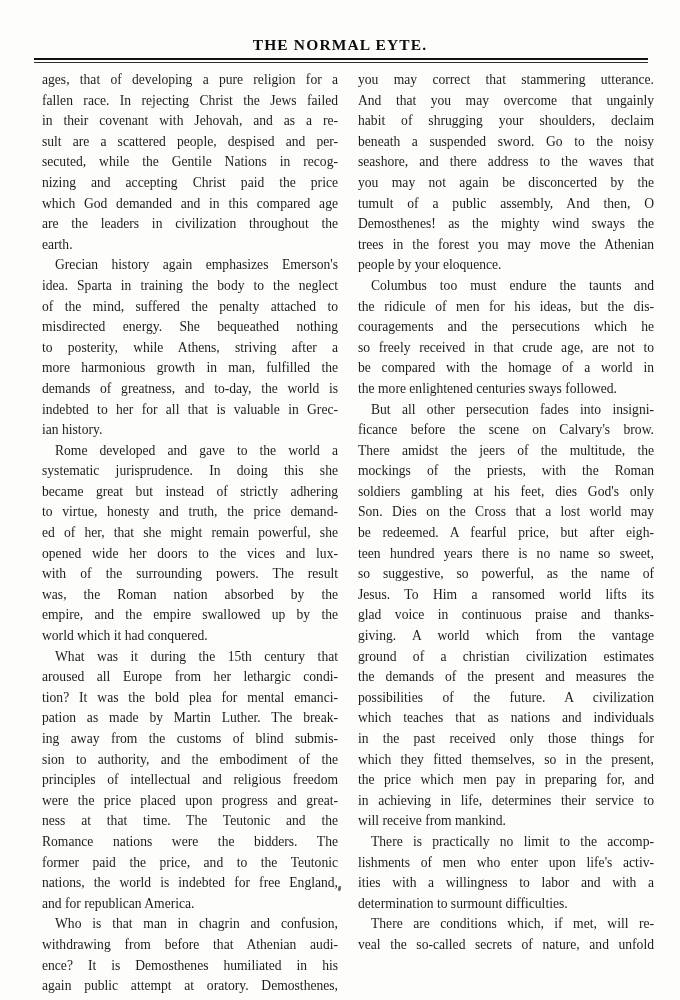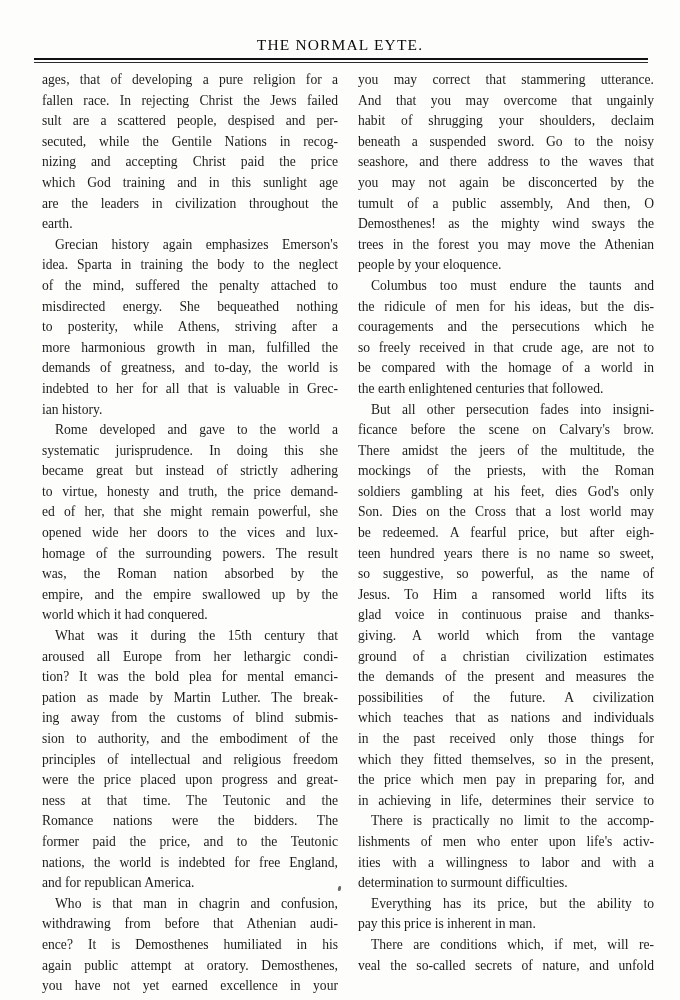--- a/index.html
+++ b/index.html
@@ -22,21 +22,21 @@
     background: #fdfdfb;
   }
 
   
   .running-head {
     position: absolute;
     left: 0;
     top: 36px;
     width: 680px;
     text-align: center;
-    font-weight: normal;
+    font-weight: bold;
     font-size: 15.5px;
     letter-spacing: 1.15px;
     color: #0d0d0d;
     font-family: "Liberation Serif", "DejaVu Serif", serif;
   }
 
   
   .rule-wrap {
     position: absolute;
     left: 34px;
@@ -123,24 +123,25 @@
   <div class="rule-wrap">
     <div class="rule-thick"></div>
     <div class="rule-thin"></div>
   </div>
 
   <div class="columns">
     <div class="col col-left" id="col-left">
         <div>
           <div class="ln"><span>ages, that of developing a pure religion  for  a</span></div>
           <div class="ln"><span>fallen race.    In rejecting Christ the Jews failed</span></div>
+          <div class="ln"><span> in  their  covenant  with Jehovah, and as a re-</span></div>
           <div class="ln"><span>sult are a scattered people, despised  and  per-</span></div>
           <div class="ln"><span>secuted, while the  Gentile  Nations  in  recog-</span></div>
           <div class="ln"><span>nizing  and  accepting  Christ  paid  the  price</span></div>
-          <div class="ln"><span>which God training and in this sunlight age</span></div>
+          <div class="ln"><span>which God demanded and in this compared age</span></div>
           <div class="ln"><span>are the  leaders in civilization  throughout  the</span></div>
           <div class="ln last"><span>earth.</span></div>
         </div>
         <div>
           <div class="ln indent"><span>Grecian history again emphasizes Emerson's</span></div>
           <div class="ln"><span>idea. Sparta in training the body to the neglect</span></div>
           <div class="ln"><span>of the mind, suffered the  penalty  attached  to</span></div>
           <div class="ln"><span>misdirected energy.   She  bequeathed nothing</span></div>
           <div class="ln"><span>to posterity,  while  Athens,  striving  after  a</span></div>
           <div class="ln"><span>more harmonious growth in man, fulfilled  the</span></div>
@@ -148,21 +149,21 @@
           <div class="ln"><span>indebted to her for all that is valuable in Grec-</span></div>
           <div class="ln last"><span>ian history.</span></div>
         </div>
         <div>
           <div class="ln indent"><span>Rome developed and  gave  to  the  world  a</span></div>
           <div class="ln"><span>systematic jurisprudence.  In doing  this  she</span></div>
           <div class="ln"><span>became great but instead of  strictly  adhering</span></div>
           <div class="ln"><span>to virtue, honesty and truth, the price demand-</span></div>
           <div class="ln"><span>ed of her, that she might  remain powerful, she</span></div>
           <div class="ln"><span>opened wide  her doors  to  the  vices  and  lux-</span></div>
-          <div class="ln"><span>homage of the  surrounding  powers.   The result</span></div>
+          <div class="ln"><span>with of the  surrounding  powers.   The result</span></div>
           <div class="ln"><span>was,  the  Roman  nation   absorbed  by   the</span></div>
           <div class="ln"><span>empire, and the  empire  swallowed  up by the</span></div>
           <div class="ln last"><span>world which it had conquered.</span></div>
         </div>
         <div>
           <div class="ln indent"><span>What was it  during  the  15th  century  that</span></div>
           <div class="ln"><span>aroused all Europe from  her  lethargic condi-</span></div>
           <div class="ln"><span>tion?   It was the bold plea for mental emanci-</span></div>
           <div class="ln"><span>pation as made by Martin Luther.  The break-</span></div>
           <div class="ln"><span>ing away  from  the  customs  of blind submis-</span></div>
@@ -195,21 +196,21 @@
           <div class="ln"><span>Demosthenes! as the  mighty  wind  sways  the</span></div>
           <div class="ln"><span>trees in the forest you may move the Athenian</span></div>
           <div class="ln last"><span>people by your eloquence.</span></div>
         </div>
         <div>
           <div class="ln indent"><span>Columbus too  must  endure  the taunts and</span></div>
           <div class="ln"><span>the ridicule  of  men  for his  ideas, but the dis-</span></div>
           <div class="ln"><span>couragements  and  the  persecutions  which he</span></div>
           <div class="ln"><span>so freely received in that crude age, are not to</span></div>
           <div class="ln"><span>be compared  with  the  homage  of  a  world  in</span></div>
-          <div class="ln last"><span>the earth enlightened  centuries  that followed.</span></div>
+          <div class="ln last"><span>the more enlightened  centuries  sways followed.</span></div>
         </div>
         <div>
           <div class="ln indent"><span>But all other  persecution  fades into insigni-</span></div>
           <div class="ln"><span>ficance  before  the  scene  on  Calvary's  brow.</span></div>
           <div class="ln"><span>There  amidst  the jeers  of  the  multitude,  the</span></div>
           <div class="ln"><span>mockings  of  the  priests,  with  the  Roman</span></div>
           <div class="ln"><span>soldiers gambling  at his feet, dies  God's only</span></div>
           <div class="ln"><span>Son.   Dies on the  Cross that a lost world may</span></div>
           <div class="ln"><span>be redeemed.   A fearful price, but after eigh-</span></div>
           <div class="ln"><span>teen hundred years there is no name so sweet,</span></div>
@@ -218,32 +219,29 @@
           <div class="ln"><span>glad voice  in continuous  praise  and  thanks-</span></div>
           <div class="ln"><span>giving.  A  world  which  from  the  vantage</span></div>
           <div class="ln"><span>ground  of  a christian   civilization   estimates</span></div>
           <div class="ln"><span>the demands of the present and measures the</span></div>
           <div class="ln"><span>possibilities  of  the  future.   A  civilization</span></div>
           <div class="ln"><span>which teaches that as  nations and  individuals</span></div>
           <div class="ln"><span>in  the  past  received  only  those  things  for</span></div>
           <div class="ln"><span>which they fitted themselves, so in the present,</span></div>
           <div class="ln"><span>the price which men pay in preparing for, and</span></div>
           <div class="ln"><span>in achieving in life, determines their service to</span></div>
+          <div class="ln last"><span>will receive from mankind.</span></div>
         </div>
         <div>
           <div class="ln indent"><span>There  is  practically  no limit to the  accomp-</span></div>
           <div class="ln"><span>lishments of men who enter  upon  life's activ-</span></div>
           <div class="ln"><span>ities  with a willingness  to  labor  and  with a</span></div>
           <div class="ln last"><span>determination to surmount difficulties.</span></div>
         </div>
         <div>
-          <div class="ln indent"><span>Everything  has  its  price,  but  the  ability to</span></div>
-          <div class="ln last"><span>pay this price is inherent in  man.</span></div>
-        </div>
-        <div>
           <div class="ln indent"><span>There are conditions  which,  if  met,  will re-</span></div>
           <div class="ln"><span>veal the so-called  secrets of nature,  and unfold</span></div>
         </div>
       </div>
   </div>
 
   <div class="stray-mark"></div>
 
 </div>
 

